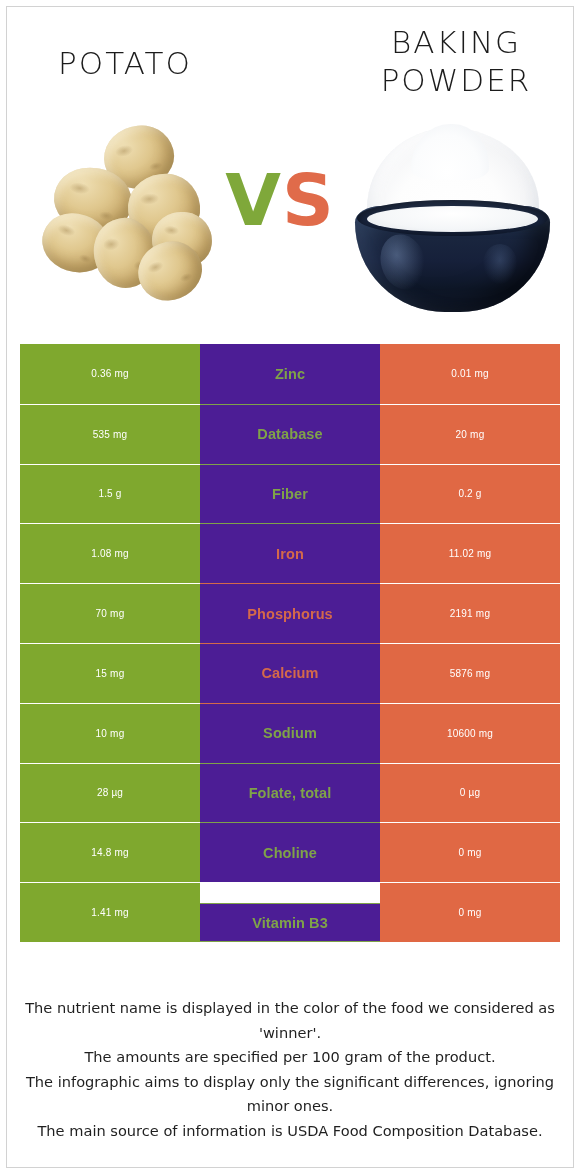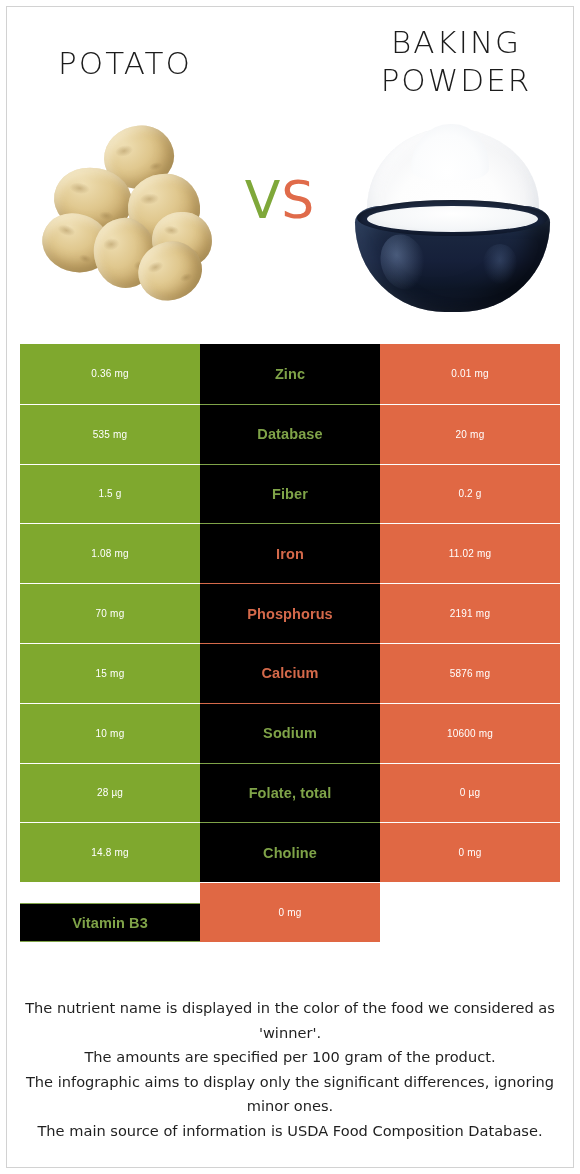--- a/index.html
+++ b/index.html
@@ -94,23 +94,23 @@
   #pot-d { left: 0px;   top: 88px;  width: 68px; height: 58px; transform: rotate(18deg); }
   #pot-e { left: 52px;  top: 92px;  width: 62px; height: 70px; transform: rotate(-10deg); }
   #pot-f { left: 110px; top: 86px;  width: 60px; height: 56px; transform: rotate(6deg); }
   #pot-g { left: 96px;  top: 116px; width: 64px; height: 58px; transform: rotate(-22deg); }
 
   
   #vs-mark {
     position: absolute;
     left: 216px; top: 56px;
     width: 128px; height: 88px;
-    font-size: 52px;
+    font-size: 72px;
     line-height: 88px;
-    font-weight: 400;
+    font-weight: 700;
     letter-spacing: 1px;
     font-family: "DejaVu Sans", sans-serif;
     text-align: center;
     white-space: nowrap;
   }
   #vs-v { color: #7FA83A; }
   #vs-s { color: #E06B4A; }
 
   
   #bakingpowder-image {
@@ -194,21 +194,21 @@
   .cell-left, .cell-right {
     width: 180px;
     color: #ffffff;
     font-weight: 400;
     letter-spacing: .2px;
   }
   .cell-left  { background: #7FA82E; }
   .cell-right { background: #E06844; }
   .cell-mid {
     width: 180px;
-    background: #000000;
+    background: #4c1d95;
     font-weight: 700;
     font-size: 14.5px;
     letter-spacing: .1px;
   }
   .mid-green  { color: #7FA348; }
   .mid-orange { color: #D4694A; }
 
   
   .nutrient-row + .nutrient-row .cell-left,
   .nutrient-row + .nutrient-row .cell-right {
@@ -324,20 +324,21 @@
       <div class="cell cell-right">0 µg</div>
     </div>
 
     <div class="nutrient-row">
       <div class="cell cell-left">14.8 mg</div>
       <div class="cell cell-mid mid-green sep-green">Choline</div>
       <div class="cell cell-right">0 mg</div>
     </div>
 
     <div class="nutrient-row">
+      <div class="cell cell-left">1.41 mg</div>
       <div class="cell cell-mid mid-green sep-green last-rule-green">Vitamin B3</div>
       <div class="cell cell-right">0 mg</div>
     </div>
 
   </div>
 
   <div id="footnote">
     <p>The nutrient name is displayed in the color of the food we considered as 'winner'.</p>
     <p>The amounts are specified per 100 gram of the product.</p>
     <p>The infographic aims to display only the significant differences, ignoring minor ones.</p>

